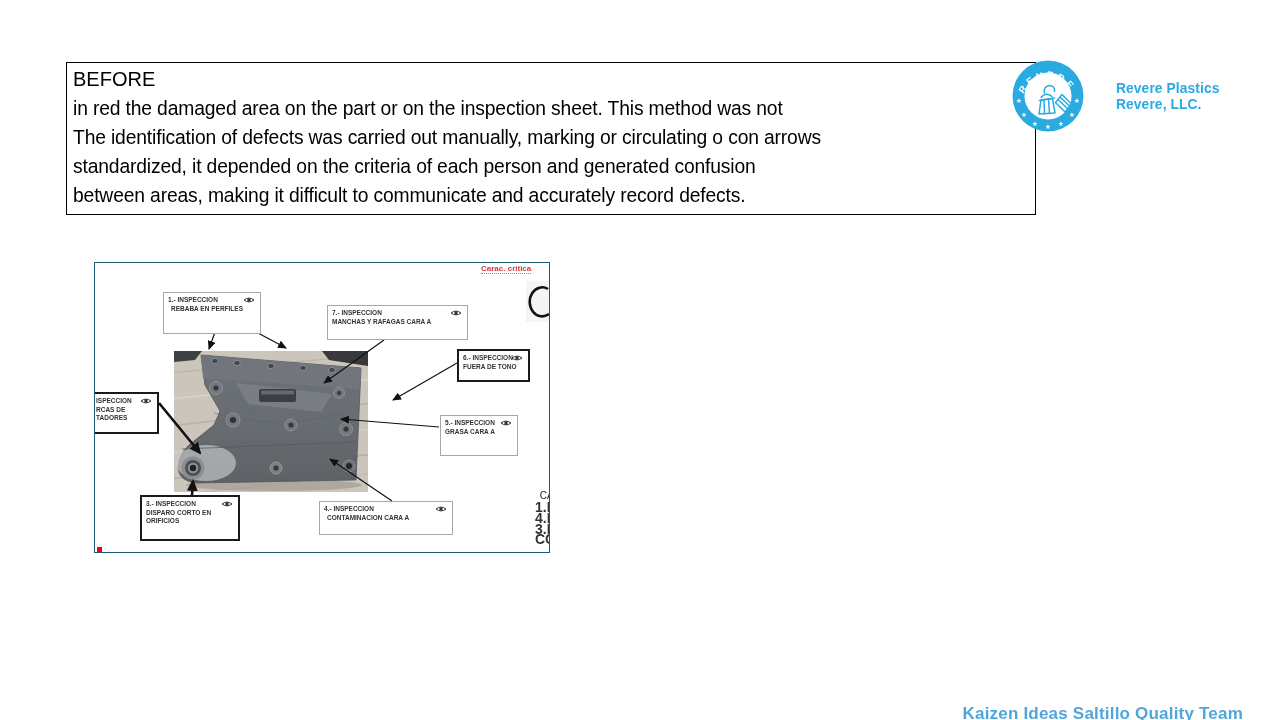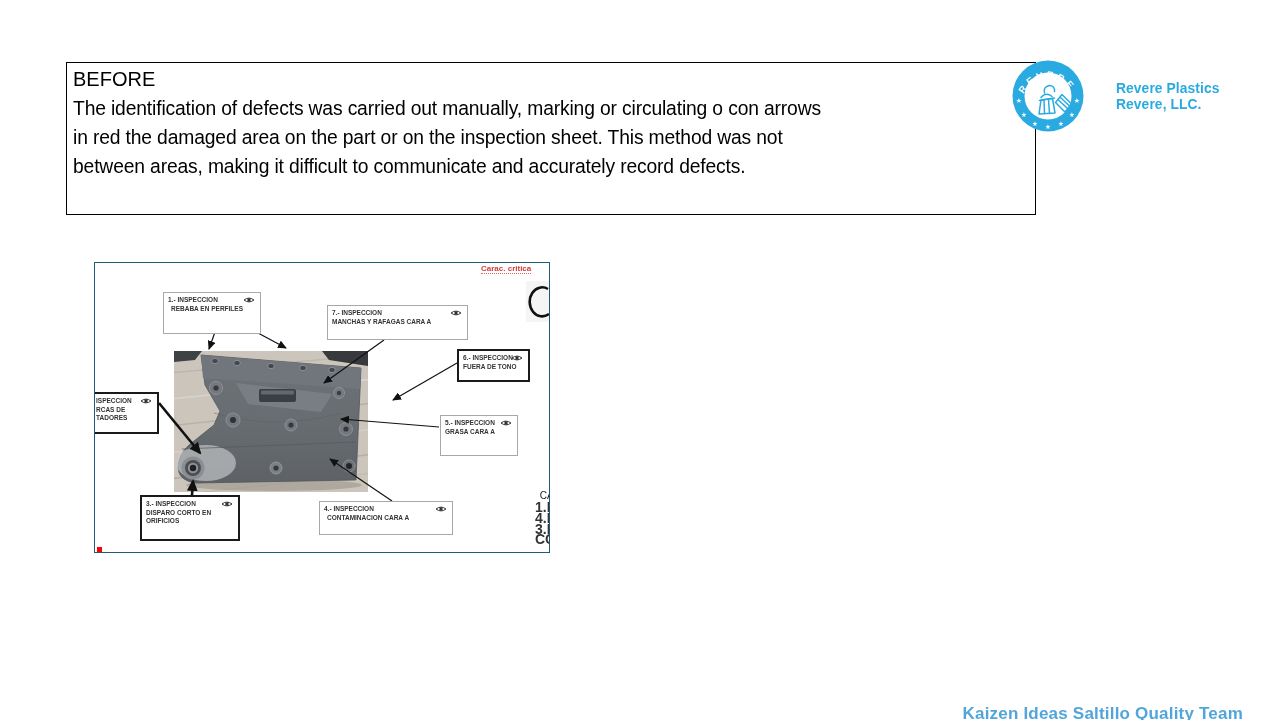--- a/index.html
+++ b/index.html
@@ -50,22 +50,23 @@
   .footer-credit{position:absolute;top:704px;right:37px;font-size:17px;font-weight:bold;
                  color:#52A5DA;letter-spacing:0.2px;}
 </style>
 </head>
 <body>
 
 <div class="slide">
 
   <div class="before-box">
     <div class="before-title">BEFORE</div>
+    <div class="before-line">in red the damaged area on the part or on the inspection sheet. This method was not</div>
     <div class="before-line">The identification of defects was carried out manually, marking or circulating o con arrows</div>
-    <div class="before-line">in red the damaged area on the part or on the inspection sheet. This method was not</div>
+    <div class="before-line">standardized, it depended on the criteria of each person and generated confusion</div>
     <div class="before-line">between areas, making it difficult to communicate and accurately record defects.</div>
   </div>
 
   <div class="logo-badge">
     <svg width="74" height="74" viewBox="0 0 74 74">
       <circle cx="37" cy="37" r="35.5" fill="#29ABE2"></circle>
       <circle cx="37" cy="37" r="23.5" fill="#ffffff"></circle>
       <defs>
         <path id="arcTop" d="M 11.5,40 A 26,26 0 0 1 62.5,40" fill="none"></path>
       </defs>

